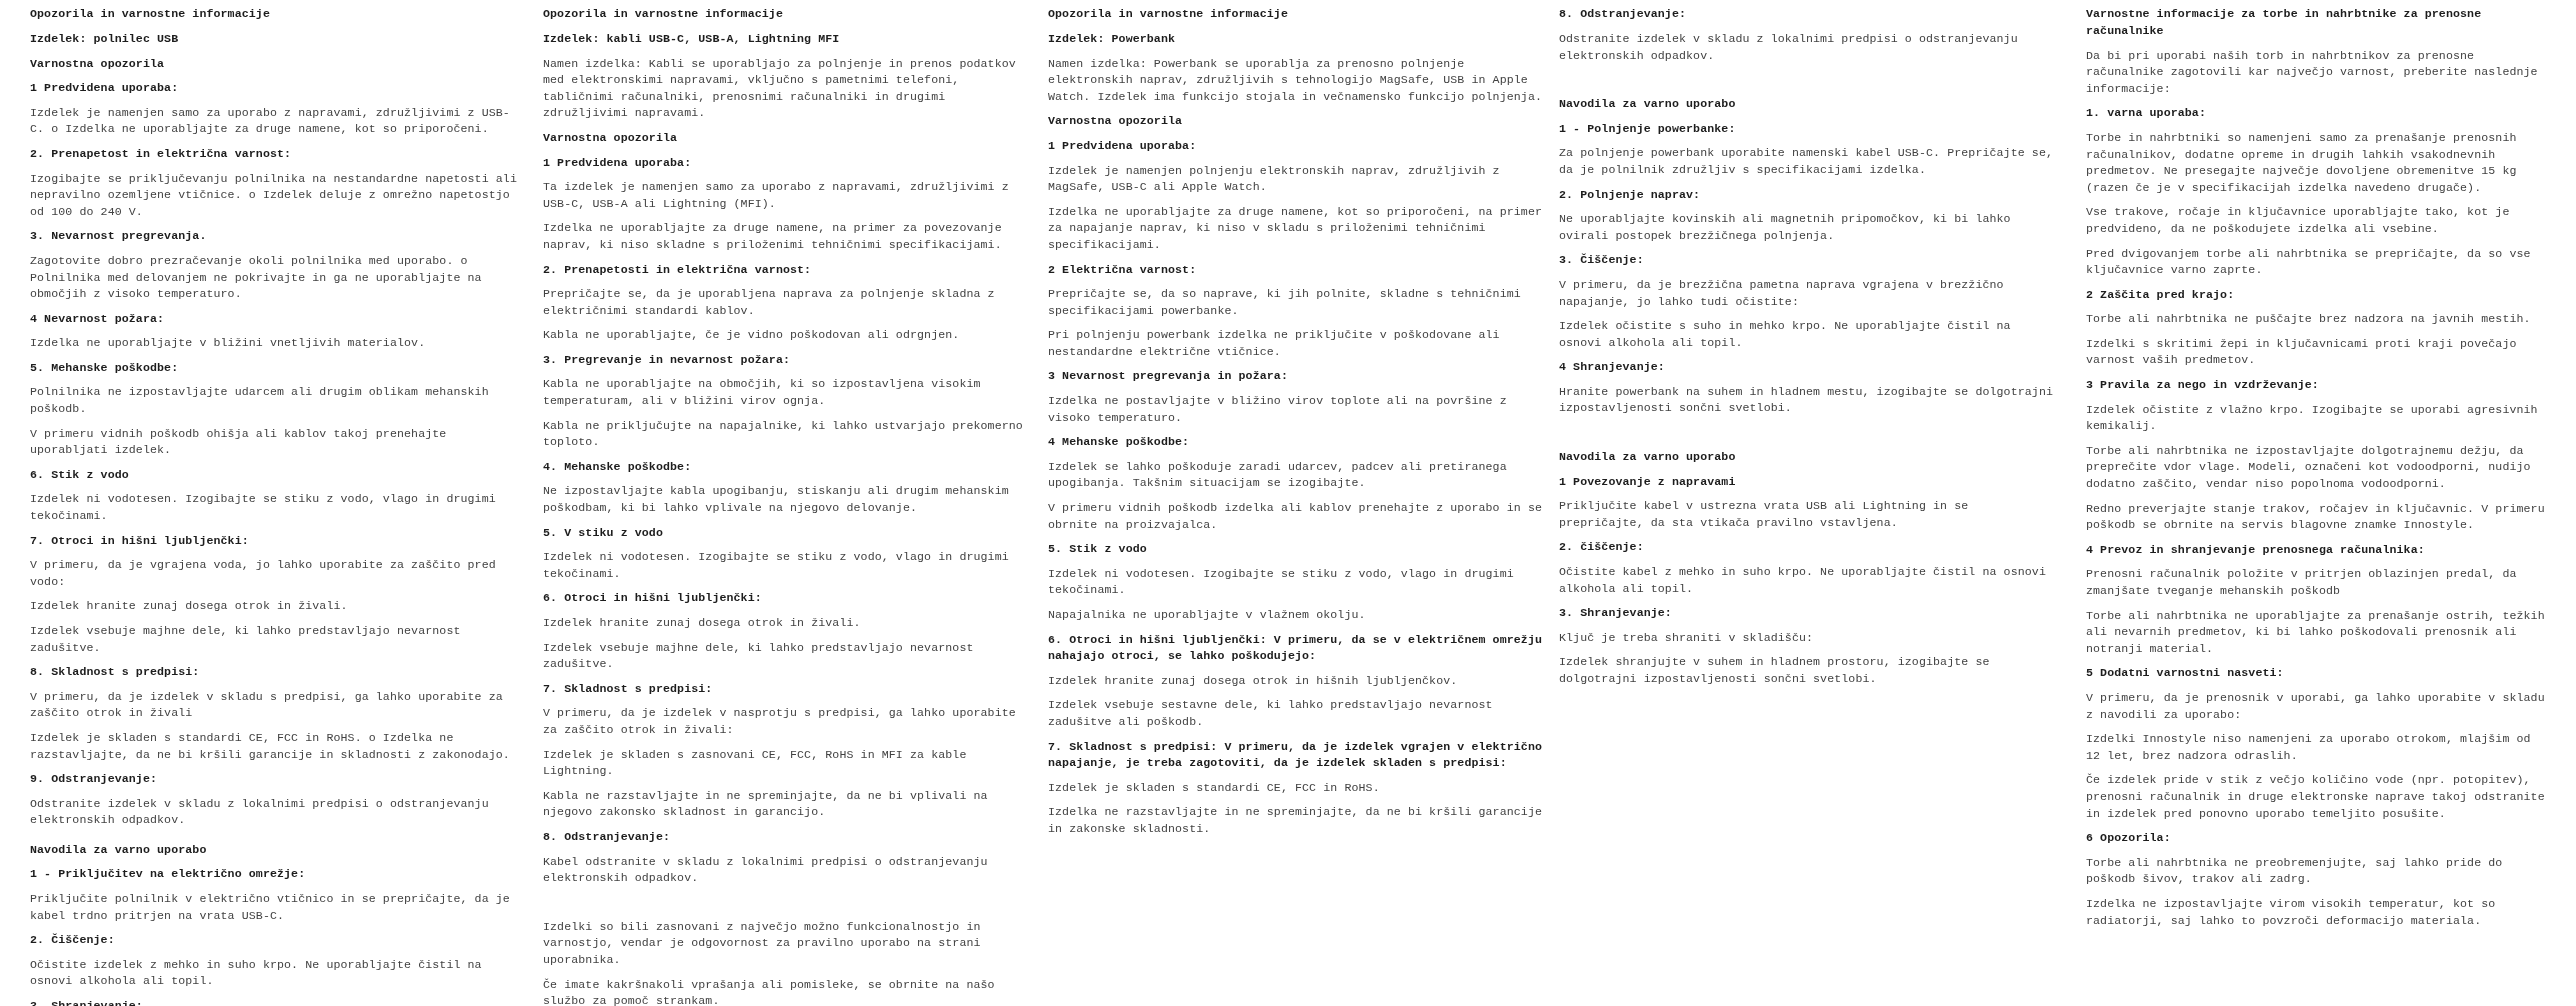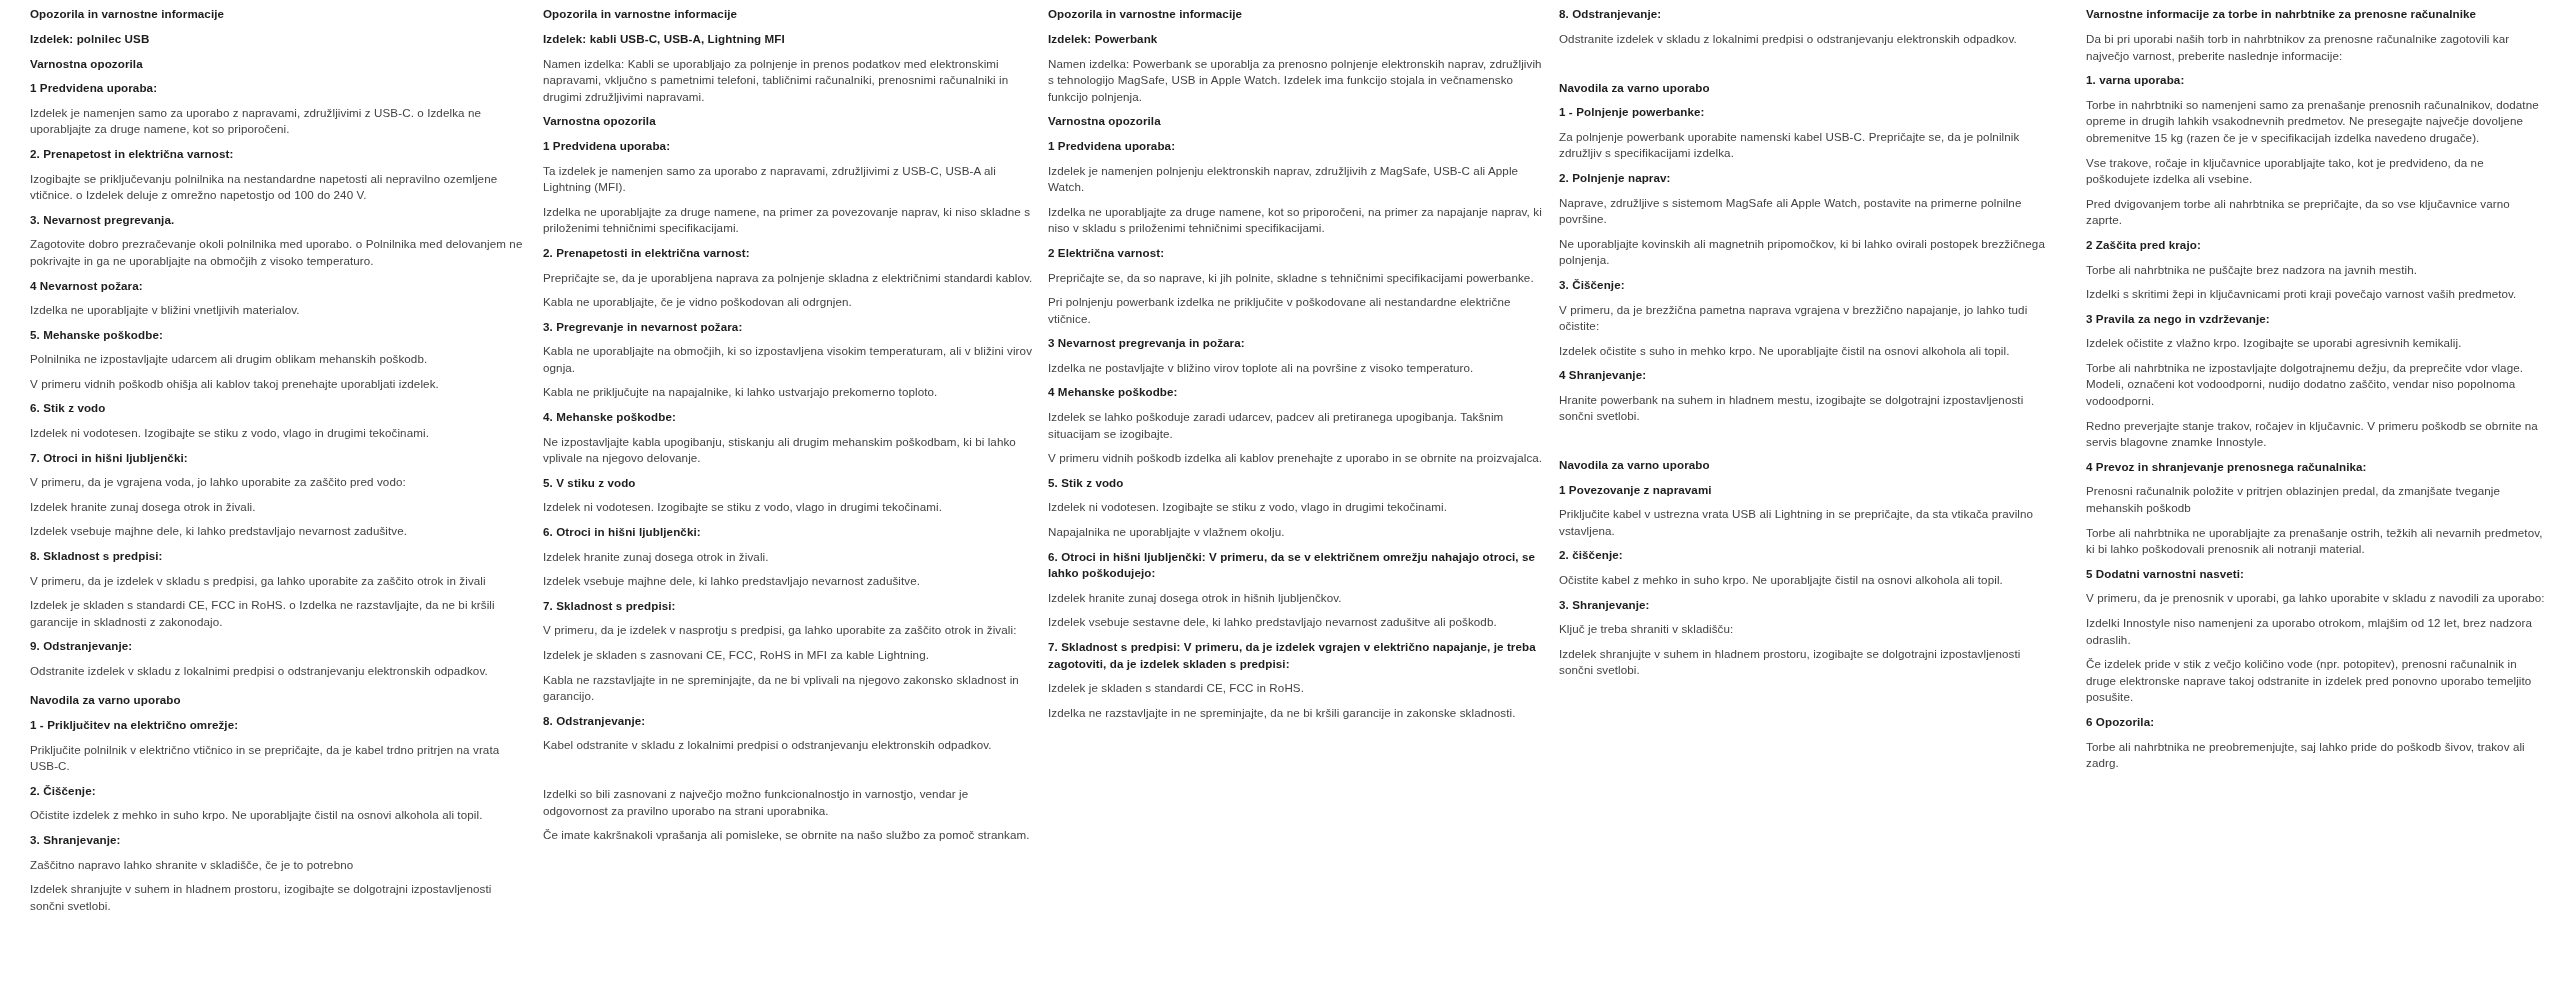--- a/index.html
+++ b/index.html
@@ -2,21 +2,21 @@
 <html style="font-size:13px"><head>
 <meta charset="utf-8">
 <style>
   html, body { margin: 0; padding: 0; background: #ffffff; }
   .page {
     position: relative;
     width: 2576px;
     height: 1006px;
     overflow: hidden;
     background: #ffffff;
-    font-family: Liberation Sans, sans-serif;
+    font-family: Liberation Mono, monospace;
   }
   .col { position: absolute; top: 6.4px; }
   .col-1 { left: 30px;   width: 493px; }
   .col-2 { left: 543px;  width: 493px; }
   .col-3 { left: 1048px; width: 496px; }
   .col-4 { left: 1559px; width: 497px; }
   .col-5 { left: 2086px; width: 463px; }
   .block {
     font-size: 11.6px;
     line-height: 16.6px;
@@ -126,21 +126,20 @@
       <div class="block p">Izdelka ne razstavljajte in ne spreminjajte, da ne bi kršili garancije in zakonske skladnosti.</div>
     </section>
   <section class="col col-4">
       <div class="block h">8. Odstranjevanje:</div>
       <div class="block p">Odstranite izdelek v skladu z lokalnimi predpisi o odstranjevanju elektronskih odpadkov.</div>
       <div class="block spacer"></div>
       <div class="block h">Navodila za varno uporabo</div>
       <div class="block h">1 - Polnjenje powerbanke:</div>
       <div class="block p">Za polnjenje powerbank uporabite namenski kabel USB-C. Prepričajte se, da je polnilnik združljiv s specifikacijami izdelka.</div>
       <div class="block h">2. Polnjenje naprav:</div>
-      <div class="block p">Naprave, združljive s sistemom MagSafe ali Apple Watch, postavite na primerne polnilne površine.</div>
       <div class="block p">Ne uporabljajte kovinskih ali magnetnih pripomočkov, ki bi lahko ovirali postopek brezžičnega polnjenja.</div>
       <div class="block h">3. Čiščenje:</div>
       <div class="block p">V primeru, da je brezžična pametna naprava vgrajena v brezžično napajanje, jo lahko tudi očistite:</div>
       <div class="block p">Izdelek očistite s suho in mehko krpo. Ne uporabljajte čistil na osnovi alkohola ali topil.</div>
       <div class="block h">4 Shranjevanje:</div>
       <div class="block p">Hranite powerbank na suhem in hladnem mestu, izogibajte se dolgotrajni izpostavljenosti sončni svetlobi.</div>
       <div class="block spacer"></div>
       <div class="block h">Navodila za varno uporabo</div>
       <div class="block h">1 Povezovanje z napravami</div>
       <div class="block p">Priključite kabel v ustrezna vrata USB ali Lightning in se prepričajte, da sta vtikača pravilno vstavljena.</div>
@@ -166,15 +165,16 @@
       <div class="block p">Redno preverjajte stanje trakov, ročajev in ključavnic. V primeru poškodb se obrnite na servis blagovne znamke Innostyle.</div>
       <div class="block h">4 Prevoz in shranjevanje prenosnega računalnika:</div>
       <div class="block p">Prenosni računalnik položite v pritrjen oblazinjen predal, da zmanjšate tveganje mehanskih poškodb</div>
       <div class="block p">Torbe ali nahrbtnika ne uporabljajte za prenašanje ostrih, težkih ali nevarnih predmetov, ki bi lahko poškodovali prenosnik ali notranji material.</div>
       <div class="block h">5 Dodatni varnostni nasveti:</div>
       <div class="block p">V primeru, da je prenosnik v uporabi, ga lahko uporabite v skladu z navodili za uporabo:</div>
       <div class="block p">Izdelki Innostyle niso namenjeni za uporabo otrokom, mlajšim od 12 let, brez nadzora odraslih.</div>
       <div class="block p">Če izdelek pride v stik z večjo količino vode (npr. potopitev), prenosni računalnik in druge elektronske naprave takoj odstranite in izdelek pred ponovno uporabo temeljito posušite.</div>
       <div class="block h">6 Opozorila:</div>
       <div class="block p">Torbe ali nahrbtnika ne preobremenjujte, saj lahko pride do poškodb šivov, trakov ali zadrg.</div>
+      <div class="block p">Izdelka ne izpostavljajte virom visokih temperatur, kot so radiatorji, saj lahko to povzroči deformacijo materiala.</div>
     </section>
 </main>
 
 
 </body></html>

